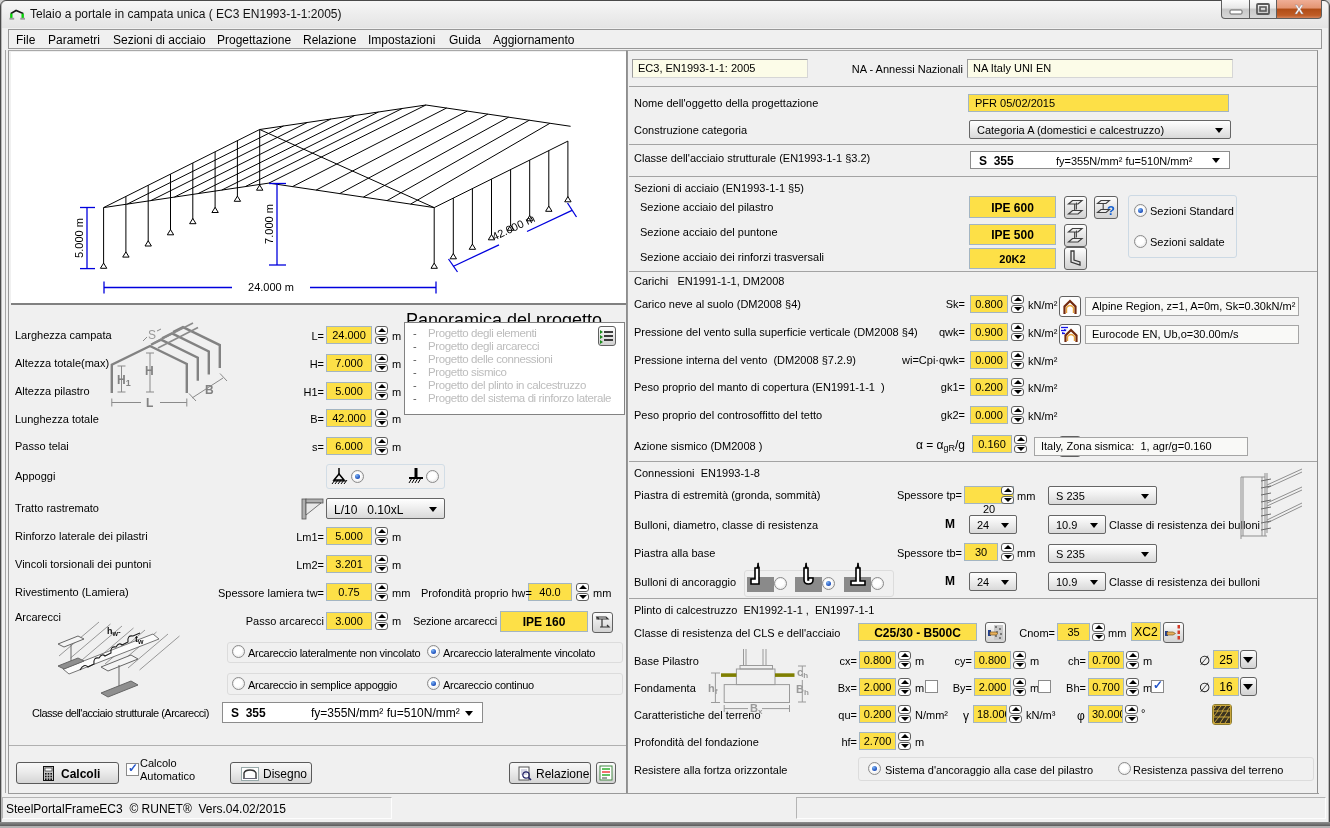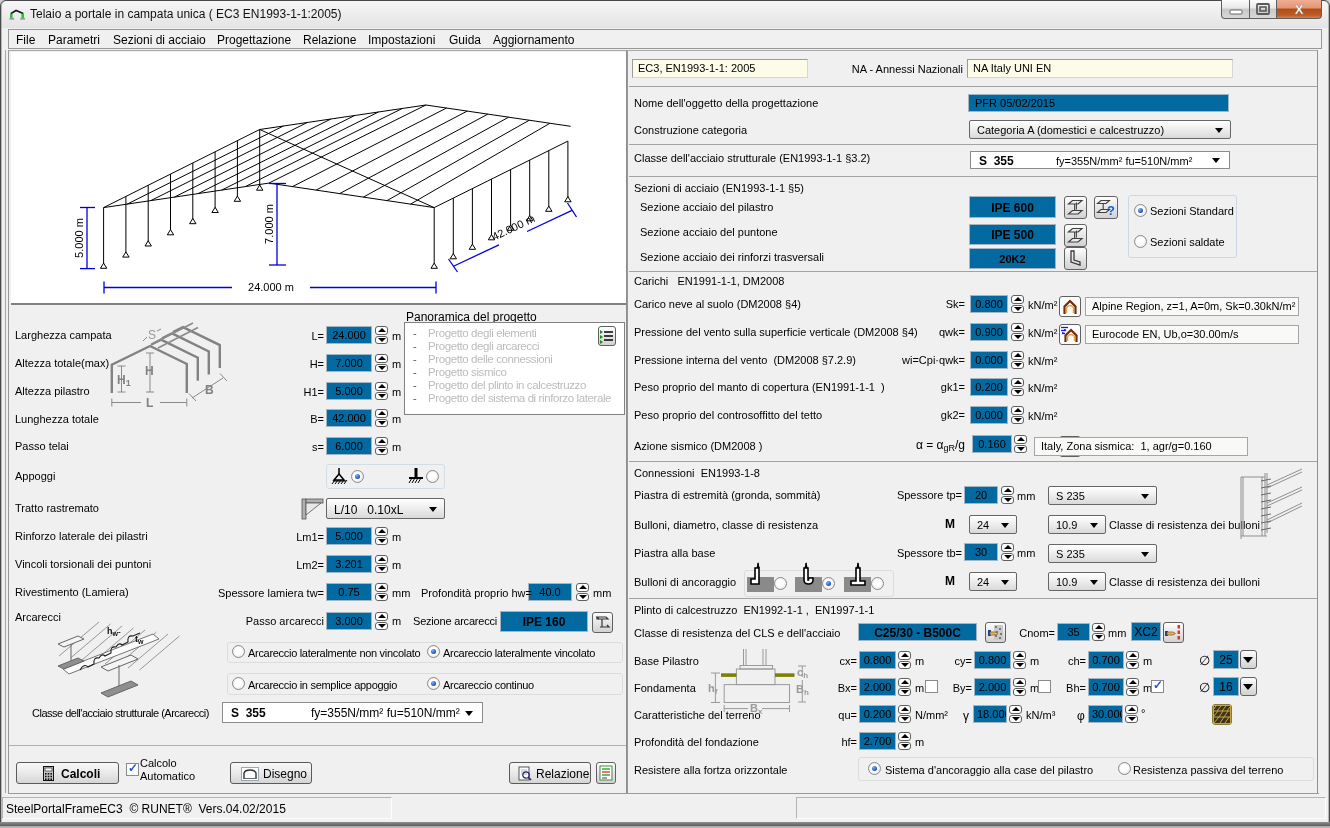--- a/index.html
+++ b/index.html
@@ -17,21 +17,21 @@
 .menubar span{position:absolute;top:3px;color:#000;white-space:nowrap}
 .lpanel{position:absolute;left:8px;top:50px;width:619px;height:743px;background:#f0f0f0;border-left:1px solid #979797;border-right:1px solid #8e8e8e;border-top:1px solid #a8a8a8}
 .rpanel{position:absolute;left:627px;top:50px;width:691px;height:743px;background:#f0f0f0;border-right:1px solid #8e8e8e;border-top:1px solid #a8a8a8}
 .drawarea{position:absolute;left:2px;top:1px;width:615px;height:253px;background:#fff;border-bottom:2px solid #808080}
 .statusbar{position:absolute;left:2px;top:794px;width:1326px;height:28px;background:#f0f0f0}
 .spanel{position:absolute;top:3px;height:22px;border:1px solid #b4b4b4;border-bottom-color:#fdfdfd;border-right-color:#fdfdfd;font-size:12px;color:#000;padding:4px 0 0 3px;white-space:nowrap;overflow:hidden}
 .lbl{position:absolute;font-size:11px;color:#000;white-space:nowrap}
 .tight{letter-spacing:-0.3px}
 .tight2{letter-spacing:-0.5px}
 .lblr{position:absolute;font-size:11px;color:#000;white-space:nowrap;text-align:right}
-.fld{position:absolute;background:#0369a1;border:1px solid #a3b5c2;font-size:11px;color:#000;text-align:center;white-space:nowrap}
+.fld{position:absolute;background:#fde047;border:1px solid #a3b5c2;font-size:11px;color:#000;text-align:center;white-space:nowrap}
 .cream{position:absolute;background:#fcfce8;border:1px solid #9b9b9b;border-bottom-color:#d6d6d6;border-right-color:#d6d6d6;font-size:11px;padding:2px 0 0 5px;white-space:nowrap;text-align:left}
 .info{position:absolute;background:#f9f9f7;border:1px solid #a5a5a5;font-size:11px;padding:2px 0 0 6px;white-space:nowrap;overflow:hidden;text-align:left}
 .spin{position:absolute;width:13px;height:18px}
 .spin i{position:absolute;left:0;width:13px;height:8.5px;box-sizing:border-box;border:1px solid #5f5f5f;border-radius:3px;background:#fff}
 .spin .u{top:0}
 .spin .d{bottom:0}
 .spin i::after{content:"";position:absolute;left:2px;width:0;height:0;border-left:4px solid transparent;border-right:4px solid transparent}
 .spin .u::after{top:1.4px;border-bottom:4.6px solid #000}
 .spin .d::after{top:1.4px;border-top:4.6px solid #000}
 .combo{position:absolute;border:1px solid #666;border-radius:2px;background:linear-gradient(#fff,#efefef 45%,#d9d9d9);font-size:12px;white-space:nowrap}
@@ -312,21 +312,21 @@
 <div class="lbl" style="left:392px;top:386px">m</div>
 <div class="lbl" style="left:392px;top:413px">m</div>
 <div class="lbl" style="left:392px;top:441px">m</div>
 <div class="lbl" style="left:392px;top:531px">m</div>
 <div class="lbl" style="left:392px;top:559px">m</div>
 <div class="lbl" style="left:392px;top:587px">mm</div>
 <div class="lbl" style="left:392px;top:615px">m</div>
 <div class="lbl" style="left:593px;top:587px">mm</div>
 <div class="lblr" style="left:421px;width:104px;top:587px">Profondità proprio hw=</div>
 
-<div class="lbl" style="left:406px;top:310px;font-size:12px">Panoramica del progetto</div>
+<div class="lbl" style="left:406px;top:310px;font-size:18px">Panoramica del progetto</div>
 <div style="position:absolute;left:404px;top:322px;width:221px;height:93px;background:#fff;border:1px solid #828282"></div>
 <div class="lbl" style="left:413px;top:327px;color:#555">-</div>
 <div class="lbl" style="left:428px;top:327px;font-size:11.5px;color:#bcbcbc;letter-spacing:-0.4px">Progetto degli elementi</div>
 <div class="lbl" style="left:413px;top:340px;color:#555">-</div>
 <div class="lbl" style="left:428px;top:340px;font-size:11.5px;color:#bcbcbc;letter-spacing:-0.4px">Progetto degli arcarecci</div>
 <div class="lbl" style="left:413px;top:353px;color:#555">-</div>
 <div class="lbl" style="left:428px;top:353px;font-size:11.5px;color:#bcbcbc;letter-spacing:-0.4px">Progetto delle connessioni</div>
 <div class="lbl" style="left:413px;top:366px;color:#555">-</div>
 <div class="lbl" style="left:428px;top:366px;font-size:11.5px;color:#bcbcbc;letter-spacing:-0.4px">Progetto sismico</div>
 <div class="lbl" style="left:413px;top:379px;color:#555">-</div>
@@ -620,21 +620,21 @@
       <circle cx="6" cy="7" r="1.2" fill="#e03c00"></circle>
       <circle cx="10" cy="10" r="1" fill="#ffd700"></circle>
     </svg>
   </div>
 <div class="info" style="left:1085px;top:297px;width:214px;height:19px">Alpine Region, z=1, A=0m, Sk=0.30kN/m²</div>
 <div class="info" style="left:1085px;top:325px;width:214px;height:19px">Eurocode EN, Ub,o=30.00m/s</div>
 <div class="info" style="left:1034px;top:437px;width:214px;height:19px">Italy, Zona sismica:&nbsp; 1, agr/g=0.160</div>
 <div class="lbl" style="left:634px;top:467px">Connessioni&nbsp; EN1993-1-8</div>
 <div class="lbl" style="left:634px;top:489px">Piastra di estremità (gronda, sommità)</div>
 <div class="lblr" style="left:862px;width:100px;top:489px">Spessore tp=</div>
-<div class="fld" style="left:964px;top:486px;width:34px;height:18px;padding-top:2px">20</div>
+<div class="fld" style="left:964px;top:486px;width:50px;height:18px;padding-top:16px">20</div>
 <span class="spin" style="left:1001px;top:486px">
     <i class="u"></i>
     <i class="d"></i>
   </span>
 <div class="lbl" style="left:1017px;top:490px">mm</div>
 <div class="combo" style="left:1048px;top:486px;width:109px;height:19px">
     <span class="tx" style="font-size:11px">S 235</span>
     <span class="ar"></span>
   </div>
 <div class="lbl" style="left:634px;top:519px">Bulloni, diametro, classe di resistenza</div>

